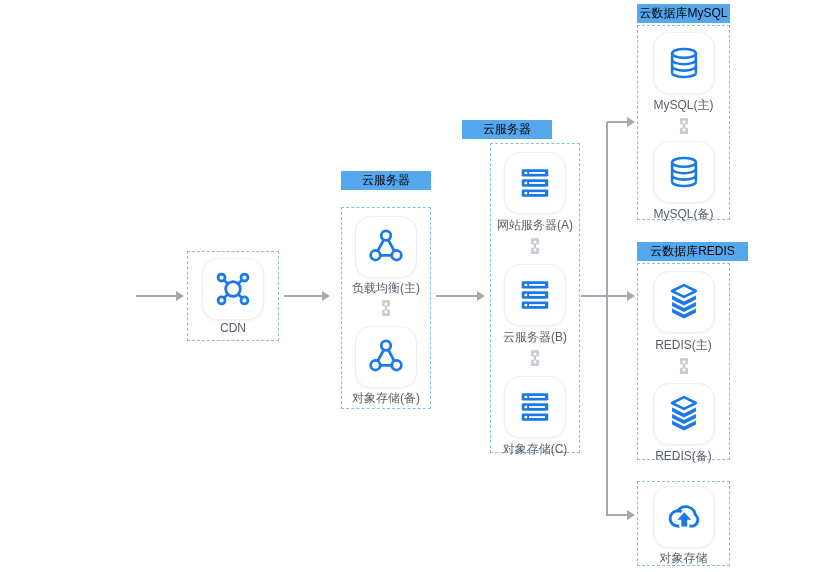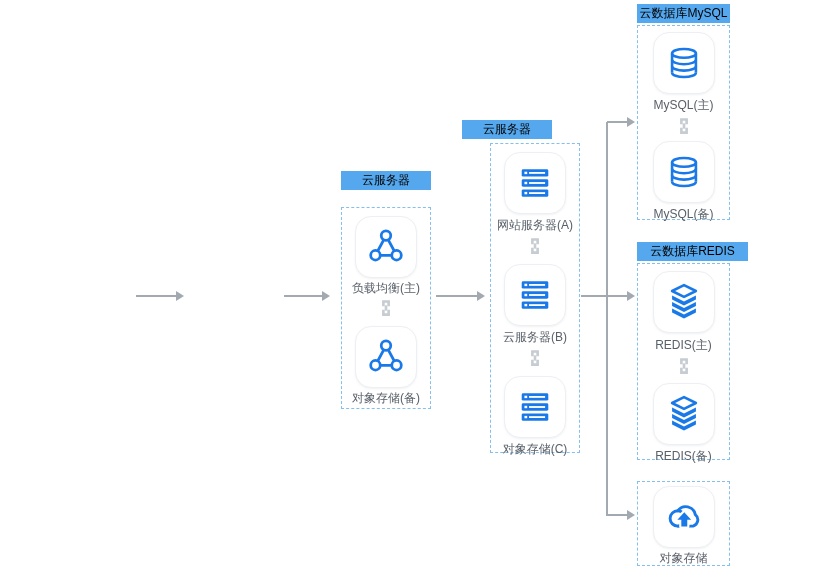--- a/index.html
+++ b/index.html
@@ -21,20 +21,37 @@
   svg{display:block;}
 </style>
 </head>
 <body>
 
 <div class="canvas">
 
 
   <div class="harrow" style="left:136px;top:295px;width:40px"></div>
 
+  <div class="dashed-box" style="left:187px;top:251px;width:92px;height:90px">
+    <div class="tile" style="left:14px;top:6px">
+      <svg width="44" height="44" viewBox="0 0 48 48">
+        <g fill="none" stroke="#1a79e8" stroke-width="3">
+          <path d="M18 18L12 12M30 18l6-6M18 30l-6 6M30 30l6 6"></path>
+          <circle cx="24" cy="24" r="8"></circle>
+          <g fill="#fff">
+            <circle cx="11.5" cy="11.5" r="3.8"></circle>
+              <circle cx="36.5" cy="11.5" r="3.8"></circle>
+            <circle cx="11.5" cy="36.5" r="3.8"></circle>
+              <circle cx="36.5" cy="36.5" r="3.8"></circle>
+          </g>
+        </g>
+      </svg>
+    </div>
+    <div class="nlabel" style="top:69px">CDN</div>
+  </div>
 
   <div class="harrow" style="left:284px;top:295px;width:38px"></div>
 
   <div class="sec-header" style="left:341px;top:171px;width:90px">云服务器</div>
   <div class="dashed-box" style="left:341px;top:207px;width:90px;height:202px">
     <div class="tile" style="left:13px;top:8px">
       <svg width="44" height="44" viewBox="0 0 48 48">
         <g fill="none" stroke="#1a79e8" stroke-width="3">
           <path d="M24 11.5L12.5 33M24 11.5L35.5 33M12.5 33h23"></path>
           <g fill="#fff">

